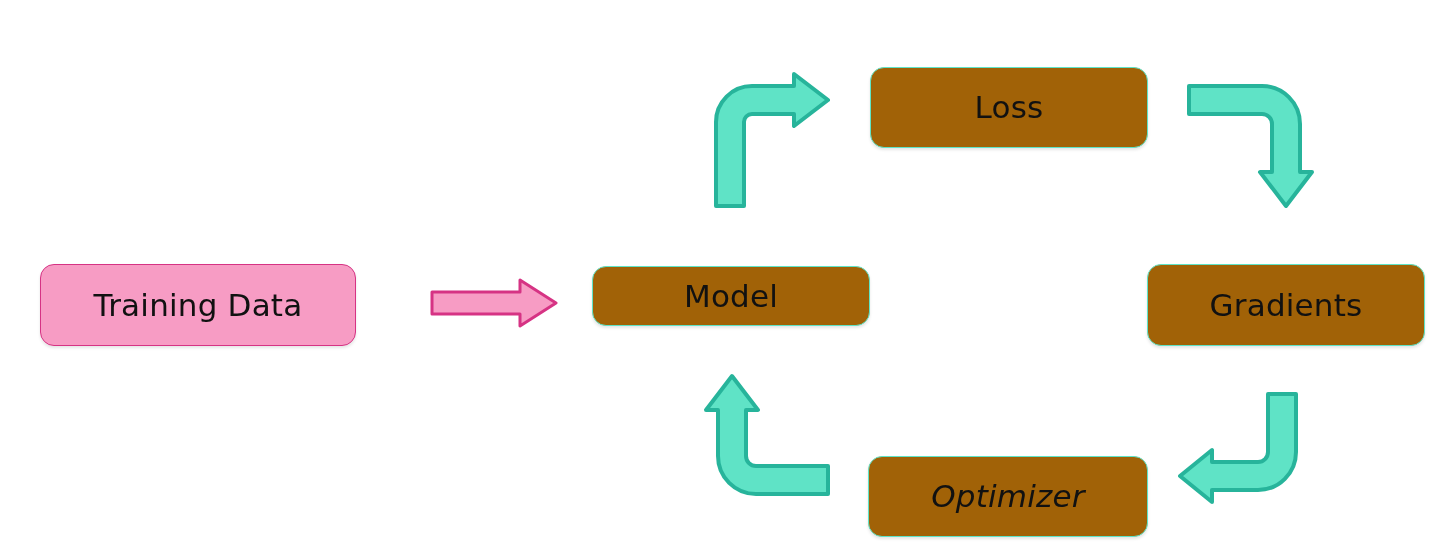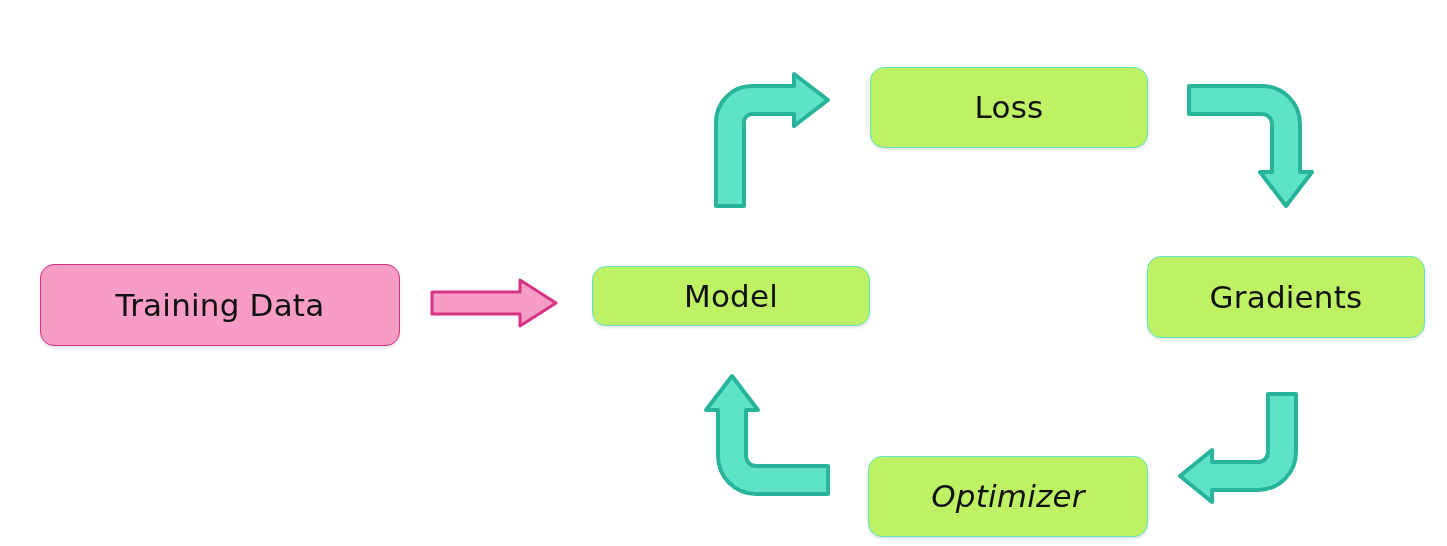--- a/index.html
+++ b/index.html
@@ -26,21 +26,21 @@
   }
   .node span {
     color: #111111;
     font-size: 31px;
     font-weight: 400;
     letter-spacing: 0.2px;
     line-height: 1;
     white-space: nowrap;
   }
   .node-teal {
-    background: #bef264;
+    background: #a16207;
     border: 1px solid #5FE3C6;
   }
   .node-pink {
     background: #F79CC4;
     border: 1.5px solid #D63384;
   }
   .arrow-svg {
     position: absolute;
     overflow: visible;
   }
@@ -57,33 +57,33 @@
     stroke-width: 3;
     stroke-linejoin: round;
     stroke-linecap: round;
   }
 </style>
 </head>
 <body>
 
 <div id="canvas">
 
-  <div class="node node-pink" style="left:40px; top:264px; width:360px; height:82px;">
+  <div class="node node-pink" style="left:40px; top:264px; width:316px; height:82px;">
     <span>Training Data</span>
   </div>
 
   <div class="node node-teal" style="left:592px; top:266px; width:278px; height:60px;">
     <span>Model</span>
   </div>
 
   <div class="node node-teal" style="left:870px; top:67px; width:278px; height:81px;">
     <span>Loss</span>
   </div>
 
-  <div class="node node-teal" style="left:1147px; top:256px; width:278px; height:82px;justify-content:center;">
+  <div class="node node-teal" style="left:1147px; top:264px; width:278px; height:82px;justify-content:center;">
     <span>Gradients</span>
   </div>
 
   <div class="node node-teal" style="left:868px; top:456px; width:280px; height:81px;font-style:italic;">
     <span>Optimizer</span>
   </div>
 
   <svg class="arrow-svg" style="left:430px; top:277px;" width="130" height="52" viewBox="0 0 130 52">
     <path class="arrow-pink" d="M 2 15 L 90 15 L 90 3 L 126 26 L 90 49 L 90 37 L 2 37 Z"></path>
   </svg>

